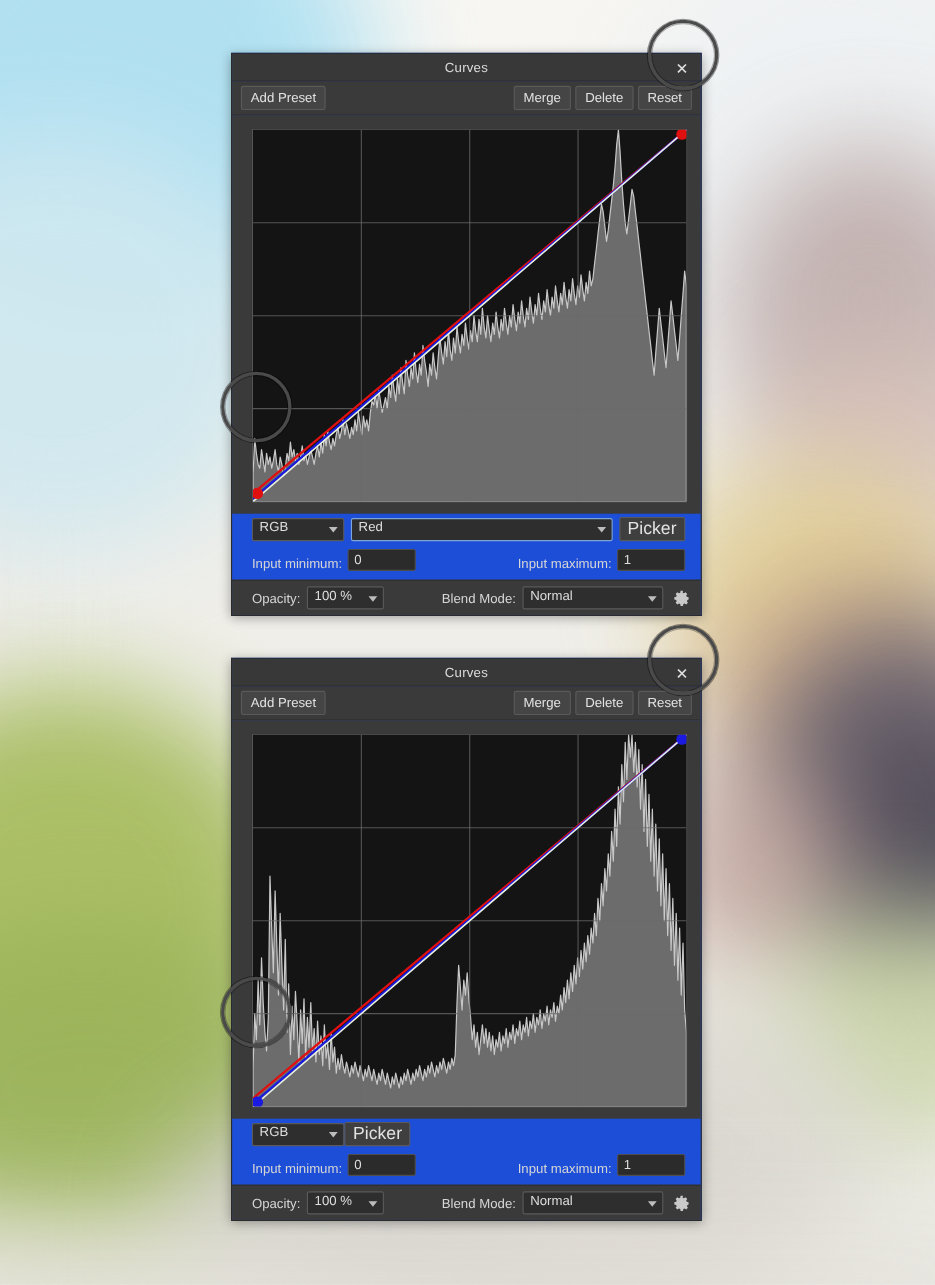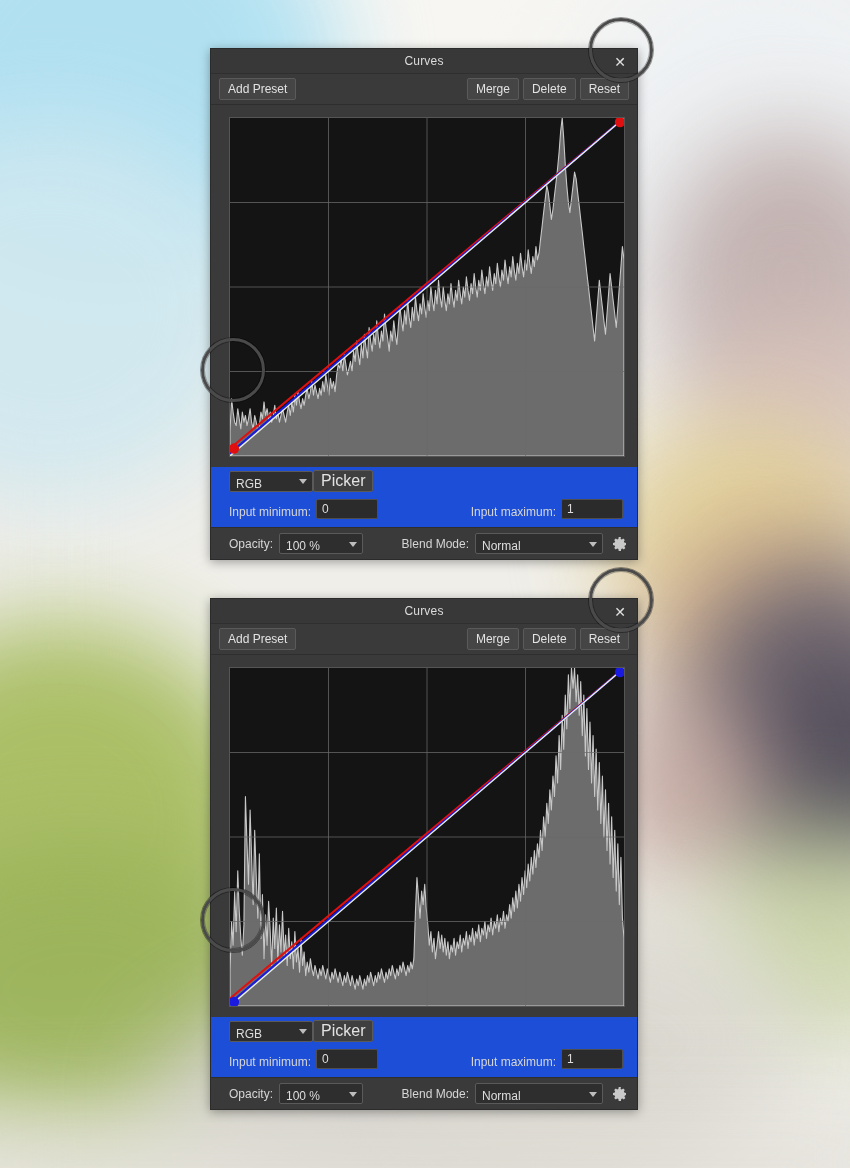--- a/index.html
+++ b/index.html
@@ -132,39 +132,39 @@
     background: #2e2e2e;
     color: #dedede;
     border: 1px solid #5a5a5a;
     border-radius: 2px;
     font-size: 12px;
     font-family: "Liberation Sans", sans-serif;
     height: 21px;
     padding: 0 18px 0 6px;
     position: relative;
     cursor: pointer;
-    display: flex; align-items: flex-end;
+    display: flex; align-items: flex-start;
   }
   .combo .caret {
     position: absolute; right: 5px; top: 50%;
     width: 0; height: 0;
     margin-top: -2px;
     border-left: 4px solid transparent;
     border-right: 4px solid transparent;
     border-top: 5px solid #bdbdbd;
   }
   .combo-rgb { width: 84px; }
   .combo-channel {
     flex: 1;
     margin: 0 6px;
     border: 1px solid #7ea6d8;
     background: #2e2e2e;
   }
   .combo-blend { width: 128px; margin-left: 6px; }
-  .combo-opacity { width: 84px; margin-left: 6px; }
+  .combo-opacity { width: 70px; margin-left: 6px; }
 
   .picker-btn {
     background: #3f3f3f;
     border: 1px solid #5a5a5a;
     border-radius: 2px;
     color: #e2e2e2;
     font-size: 16px;
     padding: 3px 7px;
     cursor: pointer;
     line-height: 14px;
@@ -260,20 +260,24 @@
     </div>
     <div class="ring" style="left:-10px; top:289px; width:64px; height:64px;"></div>
     <div class="ring" style="left:378px; top:-31px; width:64px; height:64px;"></div>
   </div>
 
   <div class="row first">
     <div class="combo combo-rgb">
       <span>RGB</span>
       <span class="caret"></span>
     </div>
+    <div class="combo combo-channel">
+      <span>Red</span>
+      <span class="caret"></span>
+    </div>
     <button class="picker-btn">Picker</button>
   </div>
 
   <div class="minmax-row">
     <span class="field-label">Input minimum:</span>
     <input class="num-input" type="text" value="0" style="">
     <span class="gap"></span>
     <span class="field-label">Input maximum:</span>
     <input class="num-input" type="text" value="1" style="">
   </div>

